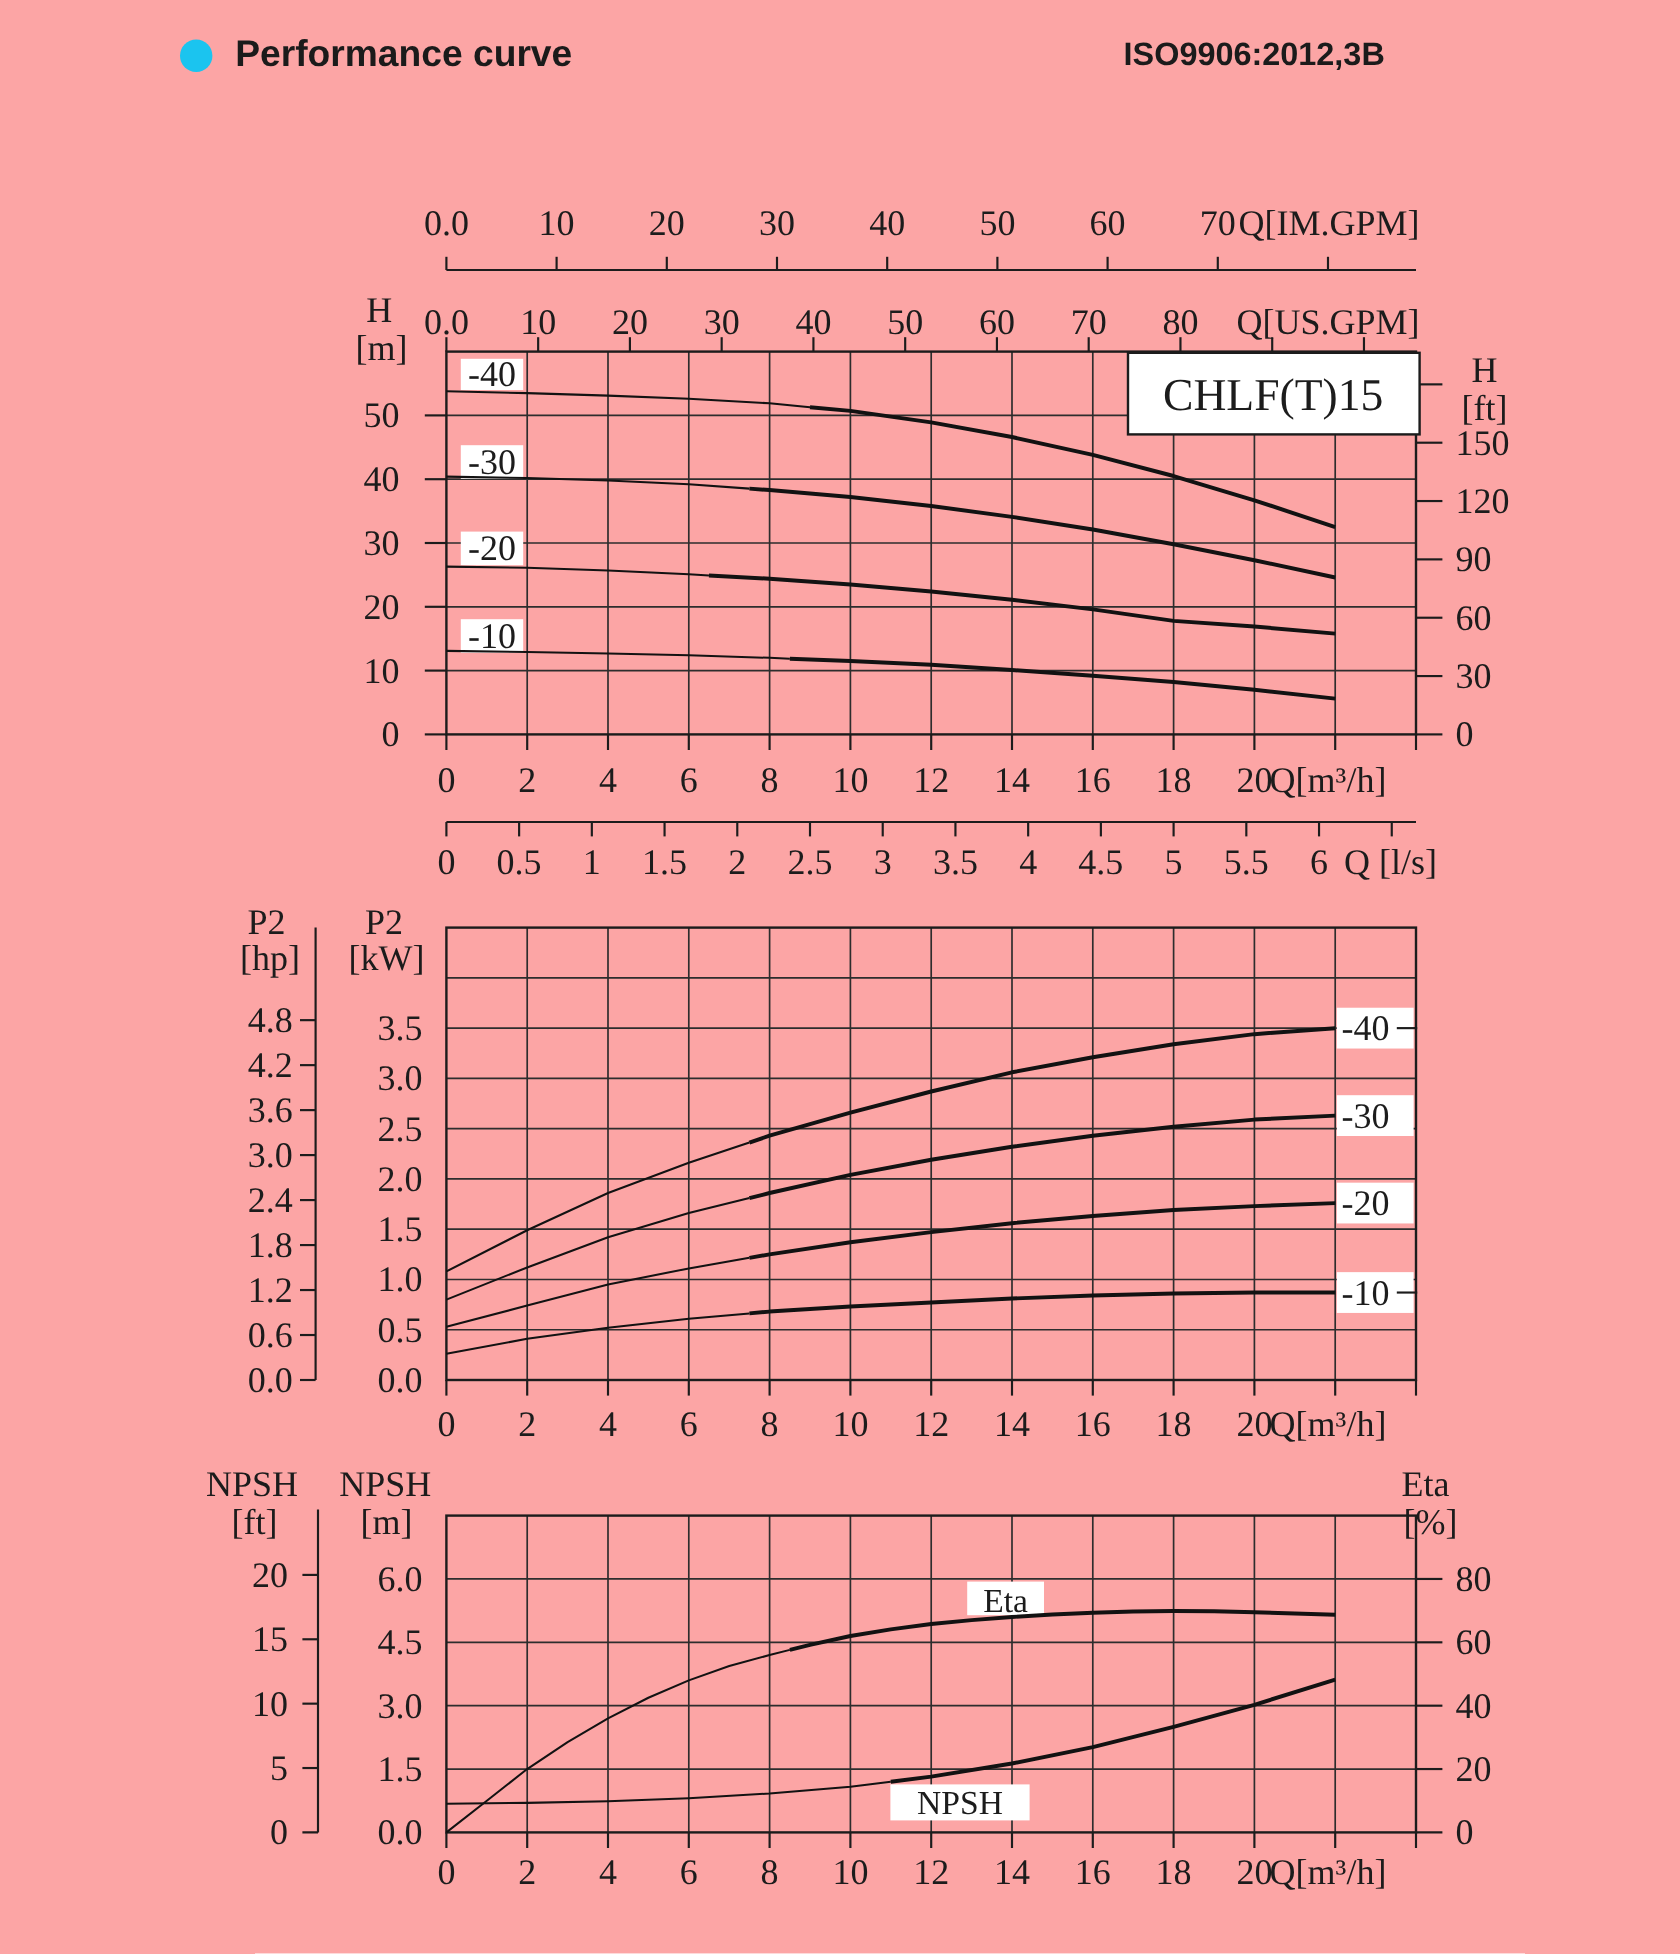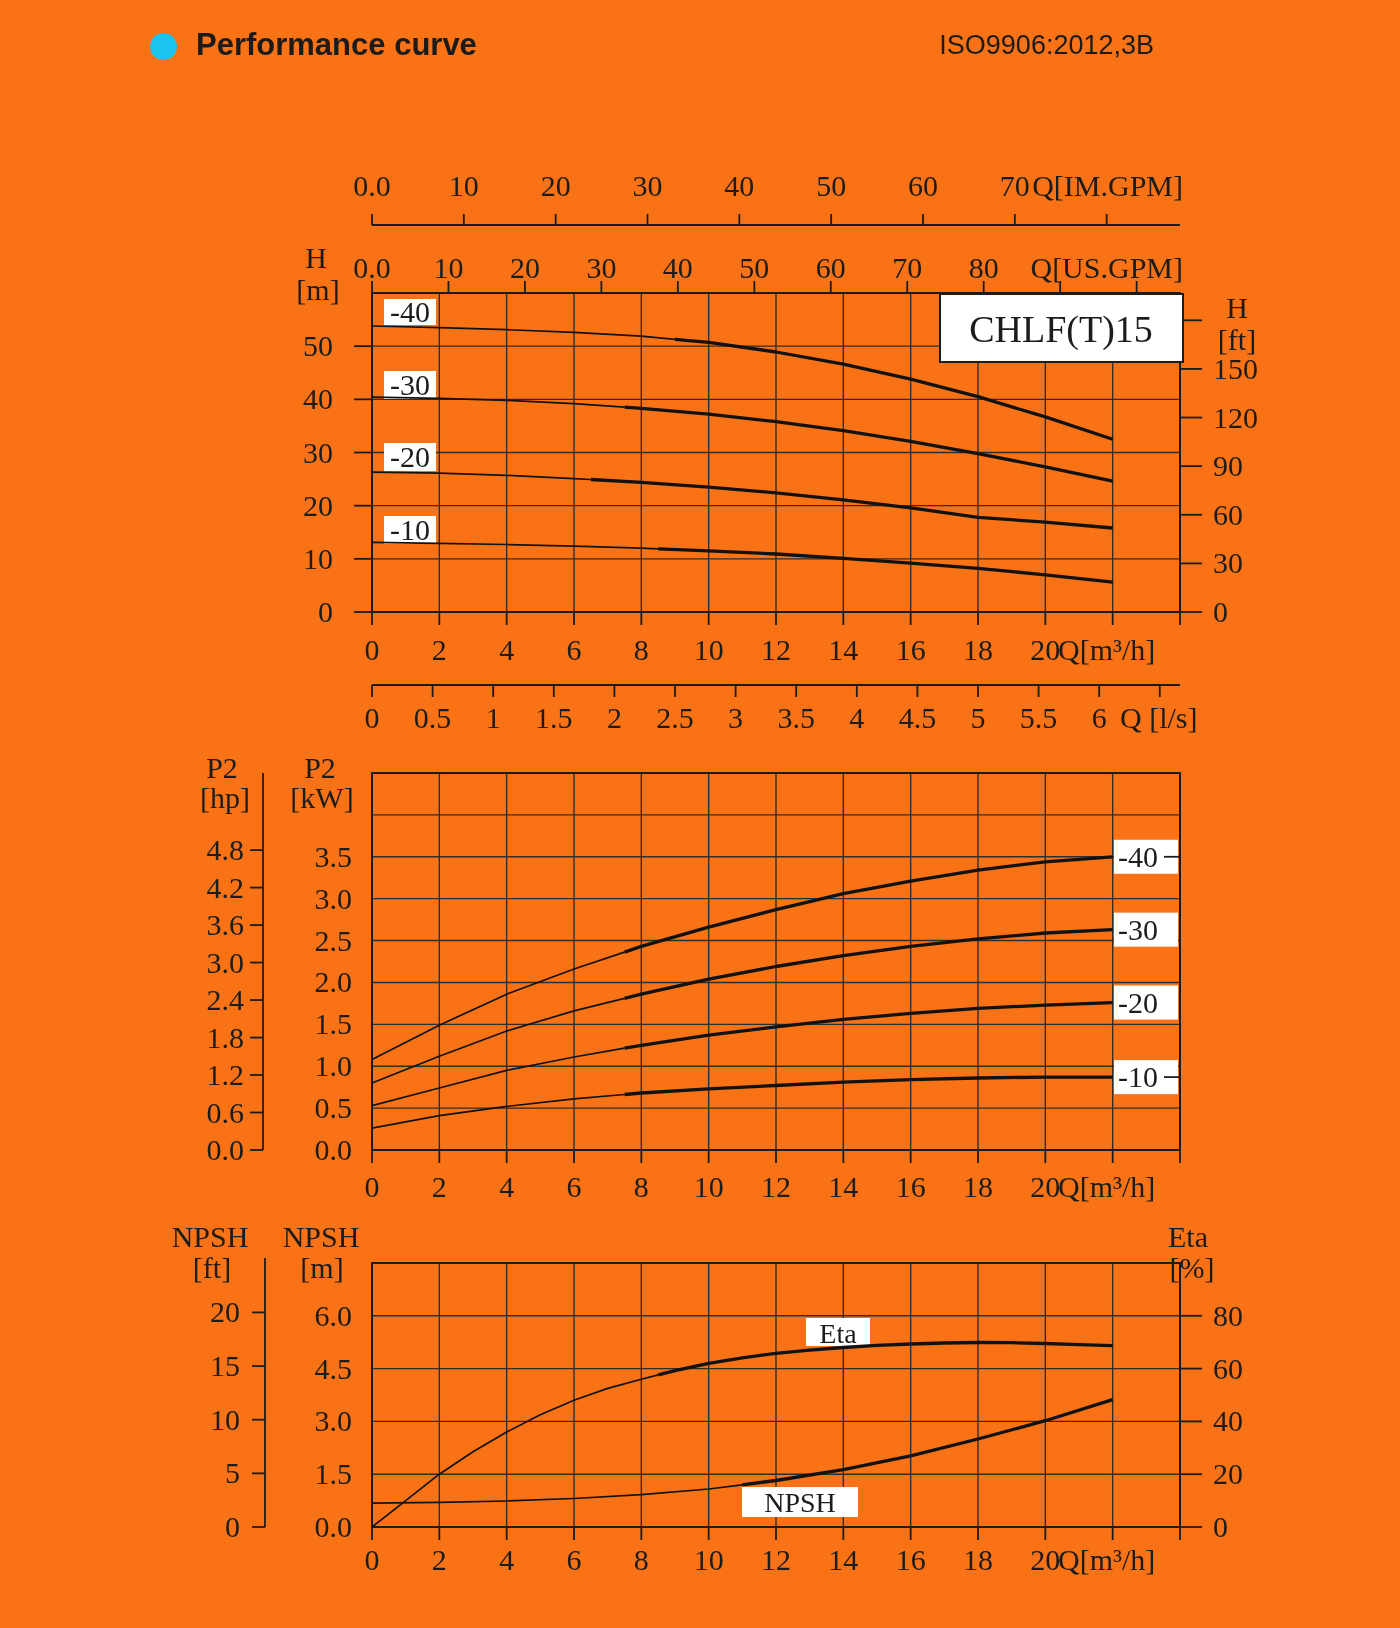--- a/index.html
+++ b/index.html
@@ -1,21 +1,21 @@
 <!DOCTYPE html>
 <html><head>
 <meta charset="utf-8">
 <style>
   html,body{margin:0;padding:0;background:#ffffff;}
   body{width:1400px;height:1628px;position:relative;font-family:"Liberation Sans",sans-serif;}
-  .page{position:absolute;inset:0;background:#f97316;}
+  .page{position:absolute;inset:0;background:#fca5a5;}
   header{position:absolute;left:0;top:0;width:1400px;height:90px;}
   .bullet{position:absolute;left:150px;top:33px;width:27px;height:27px;border-radius:50%;}
   .title{position:absolute;left:196px;top:27px;font-size:31px;font-weight:bold;color:#1b1b1b;letter-spacing:0px;}
-  .standard{position:absolute;right:246px;top:30px;font-size:27px;font-weight:normal;color:#1b1b1b;}
+  .standard{position:absolute;right:246px;top:30px;font-size:27px;font-weight:bold;color:#1b1b1b;}
   svg text{font-family:"Liberation Serif",serif;fill:#1c1c1c;}
   .grid{stroke:#2d2d2d;stroke-width:1.4;}
   .frame{fill:none;stroke:#1c1c1c;stroke-width:2;}
   .ruler{stroke:#1c1c1c;stroke-width:1.8;fill:none;}
   .tick{stroke:#1c1c1c;stroke-width:1.8;}
   .curve{fill:none;stroke:#121212;stroke-linejoin:round;stroke-linecap:butt;}
 </style>
 </head>
 <body>
 

